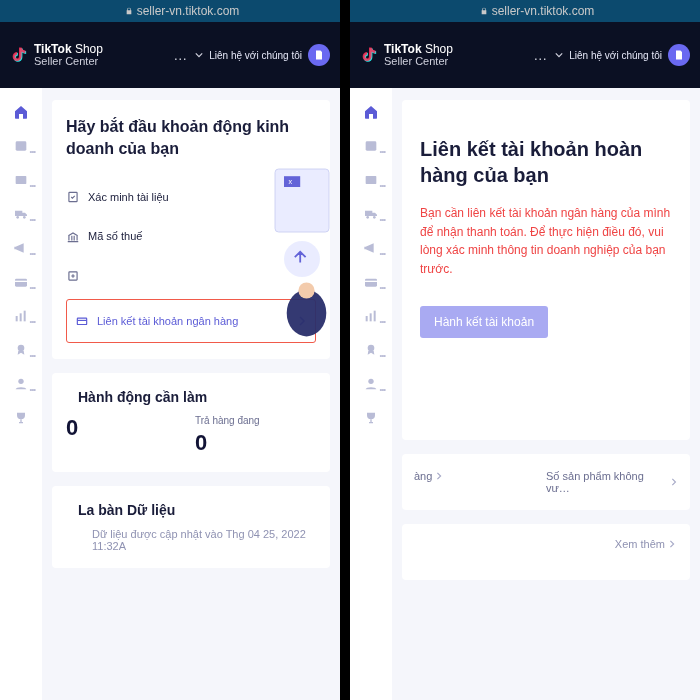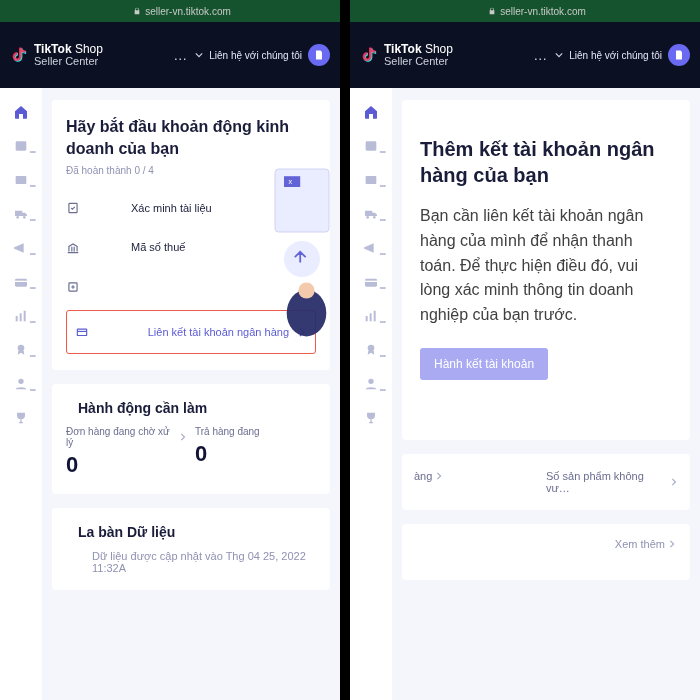--- a/index.html
+++ b/index.html
@@ -1,20 +1,20 @@
 <!DOCTYPE html>
 <html><head>
 <meta charset="utf-8">
 <style>
   * { box-sizing: border-box; margin: 0; padding: 0; }
   body { font-family: -apple-system, BlinkMacSystemFont, "Segoe UI", Arial, sans-serif; background: #fff; width: 700px; height: 700px; overflow: hidden; display: flex; }
   .half { width: 350px; height: 700px; position: relative; background: #f5f6fb; display: flex; flex-direction: column; }
   .halfL { border-right: 10px solid #000; }
 
-  .urlbar { height: 22px; background: #14532d; color: #c9c9c9; font-size: 10px; display: flex; align-items: center; justify-content: center; gap: 4px; padding-left: 24px; }
+  .urlbar { height: 22px; background: #0c4a6e; color: #c9c9c9; font-size: 12px; display: flex; align-items: center; justify-content: center; gap: 4px; padding-left: 24px; }
   .lock { width: 8px; height: 8px; }
 
   .header { background: #0b1023; color: #fff; display: flex; align-items: center; padding: 8px 10px; gap: 6px; height: 66px; }
   .ttlogo { width: 18px; height: 18px; }
   .brand { display: flex; flex-direction: column; line-height: 1.05; font-size: 12px; }
   .brand .l1 { font-weight: 700; }
   .brand .l1 span { font-weight: 400; }
   .brand .l2 { font-size: 11px; color: #cfd0dc; }
   .ellipse { color: #cfd0dc; font-size: 14px; padding: 0 2px; }
   .contact { font-size: 10px; line-height: 1.1; color: #e5e7f7; }
@@ -27,40 +27,40 @@
   .side .ic.active { color: #5b5bd6; }
   .side .ic span.dots { position: absolute; right: -6px; bottom: -2px; font-size: 8px; color: #b9bcd6; letter-spacing: -1px; }
 
   .main { flex: 1; padding: 12px 10px 0 10px; overflow: hidden; }
   .card { background: #fff; border-radius: 4px; padding: 16px 14px; margin-bottom: 14px; position: relative; }
   .h1 { font-size: 16px; font-weight: 700; color: #1a1d3a; line-height: 1.35; margin-bottom: 6px; }
   .sub { font-size: 10px; color: #8f92b2; }
 
   .stepItem { display: flex; align-items: center; gap: 8px; padding: 12px 0; font-size: 11px; color: #1a1d3a; border-top: 1px solid transparent; }
   .stepItem svg { width: 14px; height: 14px; color: #6b6e90; flex-shrink: 0; }
-  .stepItem.hl { border: 1.5px solid #f15a4a; border-radius: 3px; padding: 14px 8px; color: #5b5bd6; margin-top: 4px; text-align: right; }
+  .stepItem.hl { border: 1.5px solid #f15a4a; border-radius: 3px; padding: 14px 8px; color: #5b5bd6; margin-top: 4px; }
   .stepItem.hl svg { color: #5b5bd6; }
-  .stepItem .lbl { flex: 1; line-height: 1.3; margin-left: 43px; }
+  .stepItem .lbl { flex: 1; line-height: 1.3; }
   .stepItem .chev { width: 10px; height: 10px; color: #b9bcd6; }
 
   .illus { position: absolute; right: -8px; top: 60px; width: 72px; height: 180px; overflow: hidden; opacity: 0.95; }
 
   .h2 { font-size: 14px; font-weight: 700; color: #1a1d3a; margin-bottom: 10px; margin-left: 12px; }
   .row { display: flex; gap: 8px; }
   .mini { flex: 1; }
   .miniLbl { font-size: 10px; color: #6b6e90; margin-bottom: 4px; display:flex; align-items:center; }
   .miniLbl .chev2 { margin-left: 2px; }
   .bignum { font-size: 22px; font-weight: 700; color: #121436; }
 
   .compass .upd { font-size: 11px; color: #8f92b2; margin-top: 4px; padding-left: 26px; }
 
   
   .bigcard { background: #fff; border-radius: 4px; padding: 36px 18px 18px 18px; margin-bottom: 14px; min-height: 340px; }
   .bigcard .bh1 { font-size: 20px; font-weight: 700; color: #1a1d3a; line-height: 1.3; margin-bottom: 16px; }
-  .bigcard .bp { font-size: 16px; color: #404040; line-height: 1.55; margin-bottom: 20px; }
+  .bigcard .bp { font-size: 12px; color: #ef4444; line-height: 1.55; margin-bottom: 28px; }
   .btnPrimary { display: inline-block; padding: 9px 14px; background: #a9aaf2; color: #fff; font-size: 12px; border-radius: 3px; cursor: pointer; }
 
   .botrow { display: flex; background: #fff; border-radius: 4px; padding: 16px 12px; gap: 0; align-items: flex-start; }
   .botrow .cell { flex: 1; font-size: 11px; color: #6b6e90; display: flex; align-items: center; }
 
   .xemthem { text-align: right; font-size: 11px; color: #8f92b2; padding: 14px 14px 0 0; background:#fff; border-radius:4px; height:56px; }
 
   svg { display: block; }
 </style>
 </head>
@@ -161,21 +161,20 @@
           <svg viewBox="0 0 24 24" fill="currentColor">
             <path d="M6 4h12v4a6 6 0 01-12 0V4zM9 18h6v2H9z"></path>
             <path d="M11 14h2v4h-2z"></path>
           </svg>
         </div>
     </div>
 
     <div class="main">
       <div class="card">
         <div class="h1">Hãy bắt đầu khoản động kinh doanh của bạn</div>
-        <div class="sub">Đã hoàn thành 0 / 4</div>
         <div style="height:12px"></div>
 
         <div class="stepItem">
           <svg viewBox="0 0 24 24" fill="none" stroke="currentColor" stroke-width="2">
               <rect x="5" y="4" width="14" height="16" rx="1"></rect>
               <path d="M9 12l2 2 4-4"></path>
             </svg>
           <span class="lbl">Xác minh tài liệu</span>
         </div>
         <div class="stepItem">
@@ -211,26 +210,20 @@
               <ellipse cx="45" cy="170" rx="22" ry="26" fill="#2a2f6b"></ellipse>
               <circle cx="45" cy="145" r="9" fill="#f3c9a8"></circle>
             </svg>
         </div>
       </div>
 
       <div class="card">
         <div class="h2">Hành động cần làm</div>
         <div class="row">
           <div class="mini">
-            <div class="miniLbl">
-                <span>Đơn hàng đang chờ xử lý</span>
-                <svg class="chev2" width="8" height="8" viewBox="0 0 10 10">
-                  <path d="M3 1l4 4-4 4" stroke="#a8abc8" stroke-width="1.5" fill="none"></path>
-                </svg>
-              </div>
             <div class="bignum">0</div>
           </div>
           <div class="mini">
             <div class="miniLbl">
                 <span>Trả hàng đang</span>
               </div>
             <div class="bignum">0</div>
           </div>
         </div>
       </div>
@@ -337,21 +330,21 @@
       <div class="ic">
           <svg viewBox="0 0 24 24" fill="currentColor">
             <path d="M6 4h12v4a6 6 0 01-12 0V4zM9 18h6v2H9z"></path>
             <path d="M11 14h2v4h-2z"></path>
           </svg>
         </div>
     </div>
 
     <div class="main">
       <div class="bigcard">
-        <div class="bh1">Thêm kết tài khoản ngân hàng của bạn</div>
+        <div class="bh1">Liên kết tài khoản hoàn hàng của bạn</div>
         <div class="bp">Bạn cần liên kết tài khoản ngân hàng của mình để nhận thanh toán. Để thực hiện điều đó, vui lòng xác minh thông tin doanh nghiệp của bạn trước.</div>
         <div class="btnPrimary">Hành kết tài khoản</div>
       </div>
 
       <div class="botrow">
         <div class="cell">
           <span>àng</span>
           <svg width="8" height="8" viewBox="0 0 10 10" style="margin-left:3px">
               <path d="M3 1l4 4-4 4" stroke="#a8abc8" stroke-width="1.5" fill="none"></path>
             </svg>

